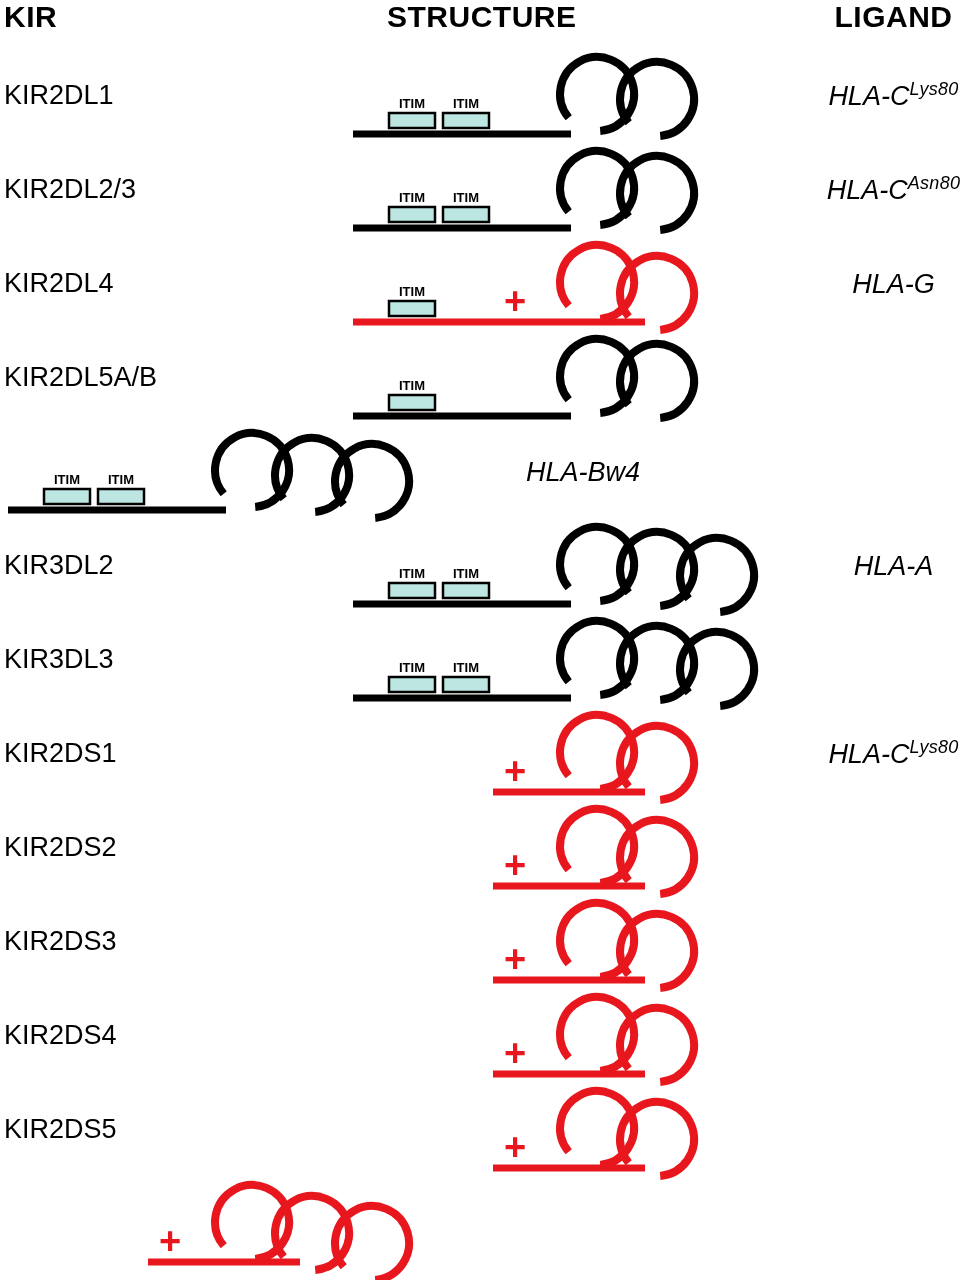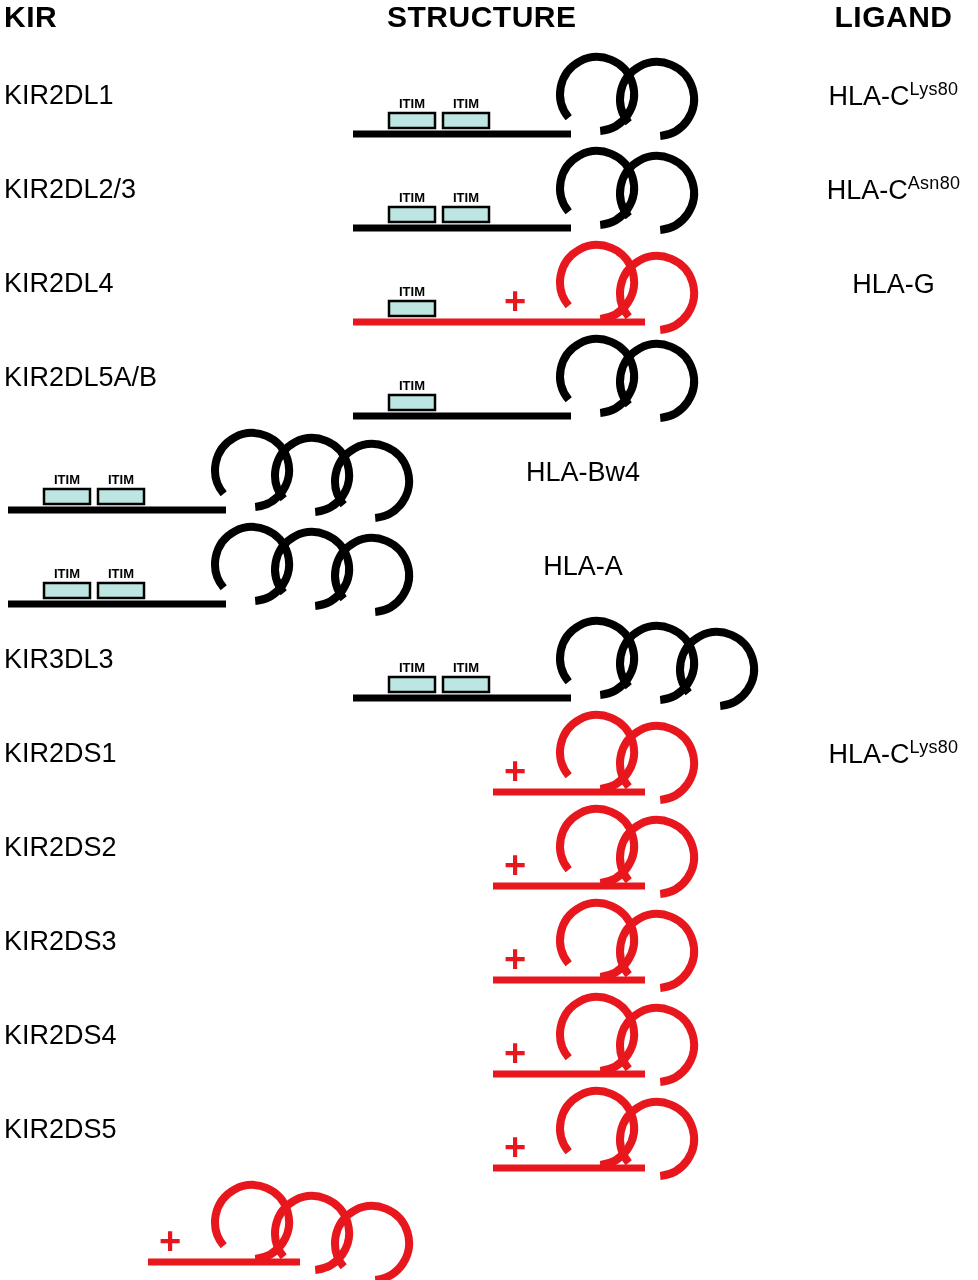--- a/index.html
+++ b/index.html
@@ -13,21 +13,21 @@
     grid-template-columns:345px 470px 1fr;
     align-items:center;
   }
   .header-row { height:48px; align-items:start; }
   .receptor-row { height:94px; }
   .header-cell { font-size:30px; font-weight:bold; letter-spacing:0.5px; }
   .col-kir { padding-left:4px; }
   .hdr-structure { padding-left:42px; }
   .col-ligand { padding-left:6px;text-align:center; }
   .kir-label { font-size:27px; }
-  .ligand-label { font-size:27px; white-space:nowrap; }
+  .ligand-label { font-size:27px; white-space:nowrap;font-style:italic; }
   .lig-sup { font-size:18px; vertical-align:10px; letter-spacing:0.3px; }
   .structure-cell { height:94px; position:relative; }
   .structure-cell svg { display:block; overflow:visible; }
 </style>
 </head>
 <body>
 
 <div class="page">
   <div class="grid-row header-row">
     <div class="col-kir header-cell">KIR</div>
@@ -106,20 +106,21 @@
             <text x="121" y="60" text-anchor="middle" font-size="13" font-weight="bold" font-family="&quot;Liberation Sans&quot;, sans-serif" fill="#000">ITIM</text>
             <path d="M 223.7 69.8 A 37 37 0 1 1 255.2 82.9" fill="none" stroke="#000000" stroke-width="8"></path>
             <path d="M 283.7 74.8 A 37 37 0 1 1 315.2 87.9" fill="none" stroke="#000000" stroke-width="8"></path>
             <path d="M 343.7 80.8 A 37 37 0 1 1 375.2 93.9" fill="none" stroke="#000000" stroke-width="8"></path>
           </svg>
         </div>
     <div class="col-ligand ligand-label"><span>HLA-Bw4</span><sup class="lig-sup"></sup></div>
   </div>
 
   <div class="grid-row receptor-row">
+    <div class="col-kir kir-label">KIR3DL2</div>
     <div class="structure-cell">
           <svg viewBox="0 0 470 94" width="470" height="94">
             <line x1="8" y1="86" x2="226" y2="86" stroke="#000000" stroke-width="7"></line>
             <rect x="44" y="65" width="46" height="15" fill="#bde6e2" stroke="#000000" stroke-width="2.5"></rect>
             <text x="67" y="60" text-anchor="middle" font-size="13" font-weight="bold" font-family="&quot;Liberation Sans&quot;, sans-serif" fill="#000">ITIM</text>
             <rect x="98" y="65" width="46" height="15" fill="#bde6e2" stroke="#000000" stroke-width="2.5"></rect>
             <text x="121" y="60" text-anchor="middle" font-size="13" font-weight="bold" font-family="&quot;Liberation Sans&quot;, sans-serif" fill="#000">ITIM</text>
             <path d="M 223.7 69.8 A 37 37 0 1 1 255.2 82.9" fill="none" stroke="#000000" stroke-width="8"></path>
             <path d="M 283.7 74.8 A 37 37 0 1 1 315.2 87.9" fill="none" stroke="#000000" stroke-width="8"></path>
             <path d="M 343.7 80.8 A 37 37 0 1 1 375.2 93.9" fill="none" stroke="#000000" stroke-width="8"></path>

